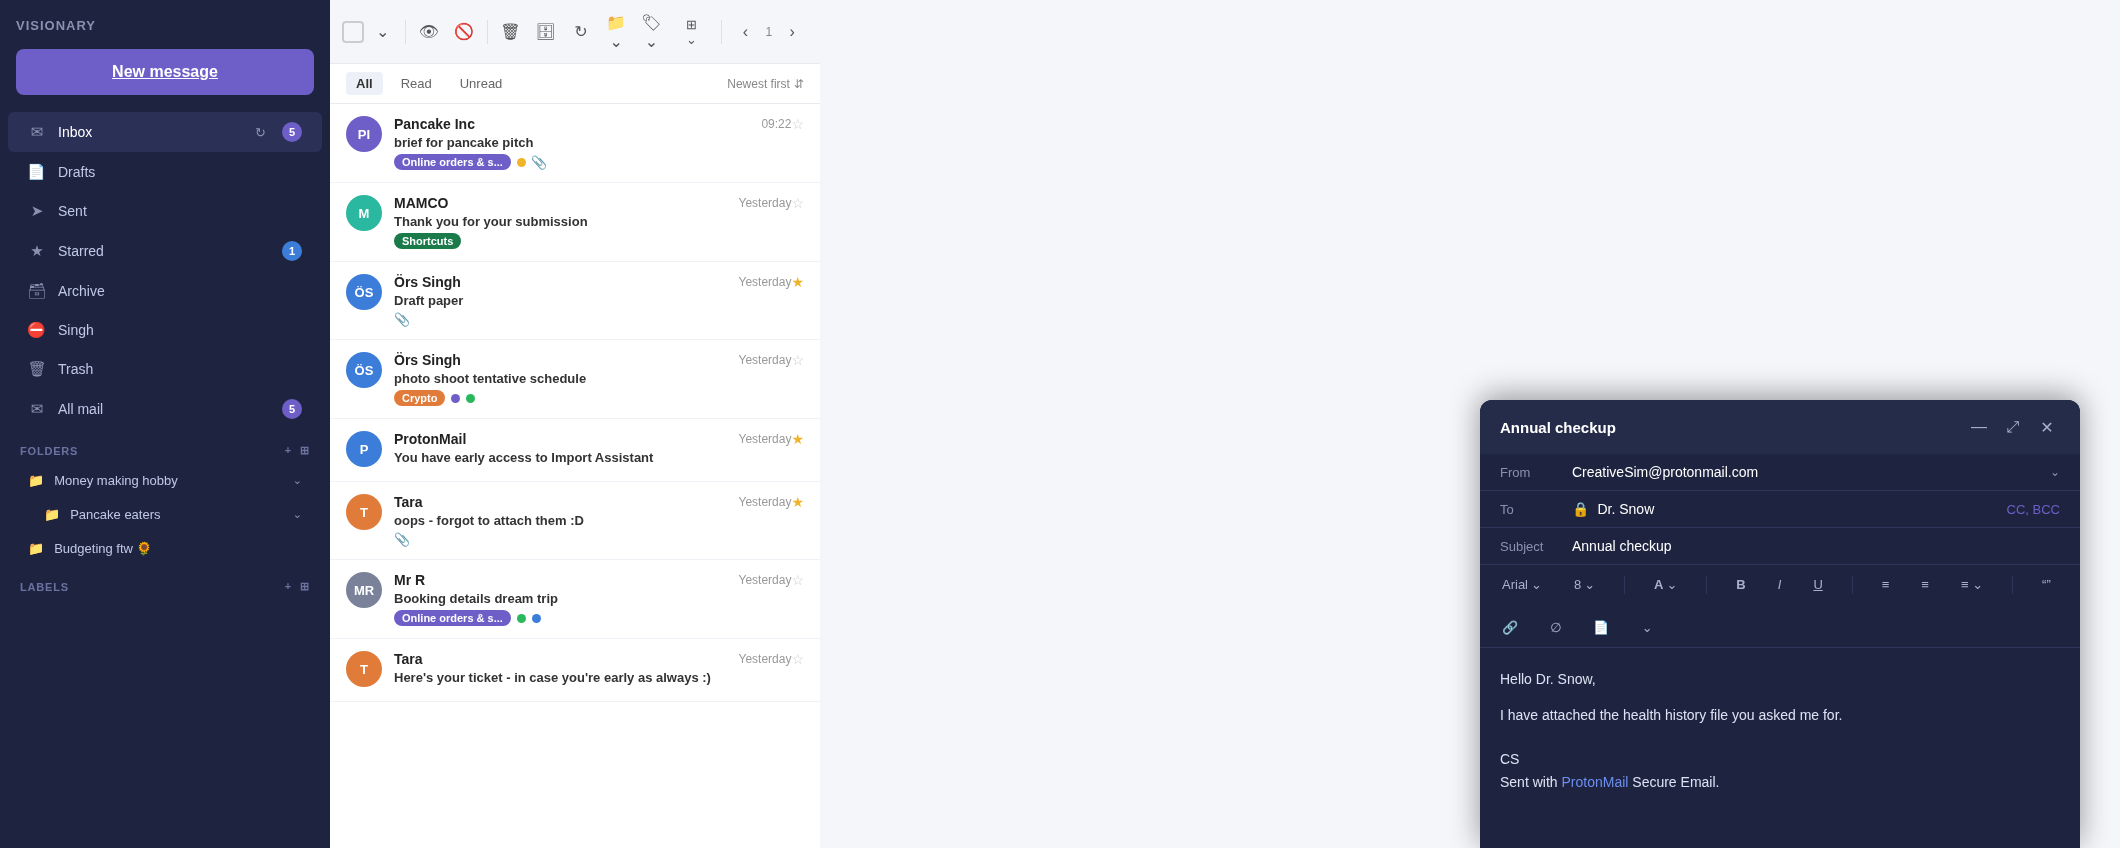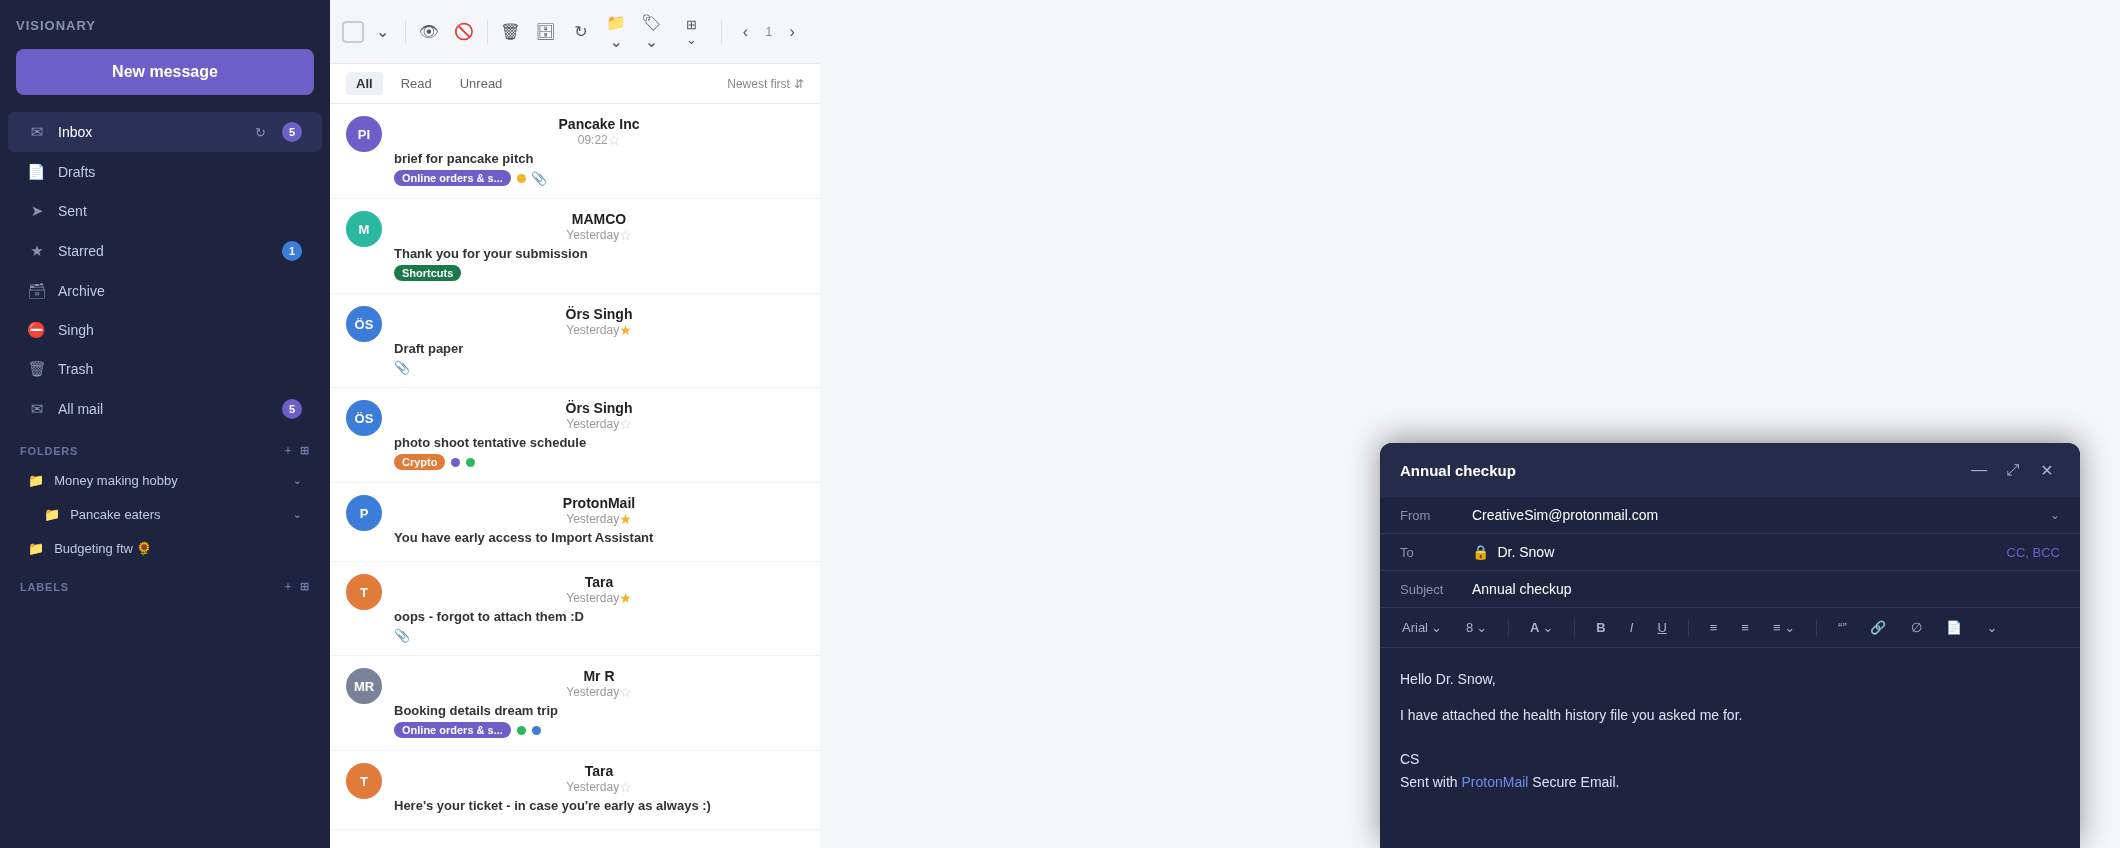--- a/index.html
+++ b/index.html
@@ -1,21 +1,21 @@
 <!DOCTYPE html>
 <html><head>
   <meta charset="utf-8">
   <style>
     * { margin: 0; padding: 0; box-sizing: border-box; }
     body { font-family: -apple-system, BlinkMacSystemFont, 'Segoe UI', sans-serif; background: #1a1f35; color: #fff; display: flex; height: 848px; width: 2120px; overflow: hidden; font-size: 14px; }
 
     
     .sidebar { width: 330px; background: #1e2440; display: flex; flex-direction: column; padding: 10px 0; flex-shrink: 0; }
     .sidebar-logo { padding: 8px 16px 16px; font-size: 13px; color: #8a91b0; letter-spacing: 1px; font-weight: 600; }
-    .new-message-btn { margin: 0 16px 16px; background: #6d5fc7; color: #fff; border: none; border-radius: 8px; padding: 14px 20px; font-size: 16px; font-weight: 600; cursor: pointer; text-align: center; }
+    .new-message-btn { margin: 0 16px 16px; background: #6d5fc7; color: #fff; border: none; border-radius: 8px; padding: 14px 20px; font-size: 16px; font-weight: 600; cursor: pointer; text-align: center; text-decoration: underline; }
 
     .nav-item { display: flex; align-items: center; padding: 10px 20px; cursor: pointer; border-radius: 6px; margin: 1px 8px; color: #c0c8e8; font-size: 14px; gap: 12px; position: relative; }
     .nav-item.active { background: #2a3056; color: #fff; }
     .nav-icon { width: 18px; height: 18px; display: flex; align-items: center; justify-content: center; color: #8a91b0; font-size: 15px; flex-shrink: 0; }
     .nav-label { flex: 1; }
     .nav-badge { background: #6d5fc7; color: #fff; border-radius: 50%; width: 20px; height: 20px; display: flex; align-items: center; justify-content: center; font-size: 11px; font-weight: 700; }
     .nav-badge.blue { background: #3b7dd8; }
     .nav-refresh { color: #8a91b0; font-size: 13px; margin-right: 4px; }
 
     .section-header { padding: 14px 20px 6px; font-size: 11px; color: #6a72a0; font-weight: 600; letter-spacing: 0.8px; text-transform: uppercase; display: flex; align-items: center; gap: 8px; }
@@ -35,49 +35,49 @@
     .toolbar-layout-btn { display: flex; align-items: center; gap: 4px; padding: 6px 10px; border: none; background: transparent; cursor: pointer; color: #555; border-radius: 6px; font-size: 13px; }
 
     .filter-bar { display: flex; align-items: center; padding: 8px 16px; border-bottom: 1px solid #e8eaf0; gap: 8px; background: #fff; }
     .filter-tab { padding: 4px 10px; border-radius: 4px; font-size: 13px; cursor: pointer; color: #666; }
     .filter-tab.active { background: #eef0f8; color: #333; font-weight: 600; }
     .filter-sort { margin-left: auto; font-size: 12px; color: #888; cursor: pointer; display: flex; align-items: center; gap: 4px; }
 
     .email-item { display: flex; align-items: flex-start; padding: 12px 16px; border-bottom: 1px solid #f0f2f8; cursor: pointer; gap: 12px; background: #fff; }
     .email-avatar { width: 36px; height: 36px; border-radius: 50%; display: flex; align-items: center; justify-content: center; font-size: 13px; font-weight: 700; flex-shrink: 0; color: #fff; }
     .email-content { flex: 1; min-width: 0; }
-    .email-header { display: flex; align-items: center; justify-content: space-between; margin-bottom: 3px; flex-direction: column; }
+    .email-header { display: flex; align-items: center; justify-content: space-between; margin-bottom: 3px; }
     .email-from { font-size: 14px; font-weight: 600; color: #222; }
     .email-time { font-size: 12px; color: #999; display: flex; align-items: center; }
     .email-subject { font-size: 13px; font-weight: 600; color: #333; margin-bottom: 4px; white-space: nowrap; overflow: hidden; text-overflow: ellipsis; }
     .email-tags { display: flex; align-items: center; gap: 6px; margin-top: 4px; flex-wrap: wrap; }
     .tag { padding: 2px 8px; border-radius: 20px; font-size: 11px; font-weight: 600; }
     .dot { width: 9px; height: 9px; border-radius: 50%; display: inline-block; }
     .star { color: #f0b429; font-size: 14px; }
     .star.empty { color: #ccc; }
     .attach-icon { color: #aaa; font-size: 13px; }
 
     
-    .compose-overlay { position: fixed; bottom: 0; right: 40px; width: 700px; background: #1e2440; border-radius: 12px 12px 0 0; box-shadow: 0 -4px 30px rgba(0,0,0,0.4); display: flex; flex-direction: column; z-index: 100; }
+    .compose-overlay { position: fixed; bottom: 0; right: 40px; width: 600px; background: #1e2440; border-radius: 12px 12px 0 0; box-shadow: 0 -4px 30px rgba(0,0,0,0.4); display: flex; flex-direction: column; z-index: 100; }
     .compose-header { display: flex; align-items: center; padding: 14px 20px; background: #252c4a; border-radius: 12px 12px 0 0; gap: 10px; }
     .compose-title { flex: 1; font-size: 15px; font-weight: 600; color: #fff; }
     .compose-actions { display: flex; gap: 8px; }
     .compose-action-btn { background: transparent; border: none; color: #aab0cc; cursor: pointer; font-size: 16px; width: 26px; height: 26px; display: flex; align-items: center; justify-content: center; border-radius: 4px; }
 
     .compose-field { display: flex; align-items: center; border-bottom: 1px solid #2e3558; padding: 10px 20px; gap: 12px; }
     .compose-label { color: #8a91b0; font-size: 13px; width: 60px; flex-shrink: 0; }
     .compose-value { flex: 1; color: #fff; font-size: 14px; display: flex; align-items: center; gap: 8px; }
     .compose-dropdown { margin-left: auto; color: #8a91b0; font-size: 12px; }
     .compose-cc { color: #6d5fc7; font-size: 13px; cursor: pointer; margin-left: auto; }
     .lock-icon { font-size: 14px; }
 
     .compose-subject-input { background: transparent; border: none; outline: none; color: #fff; font-size: 14px; flex: 1; }
     .compose-subject-input::placeholder { color: #8a91b0; }
 
-    .compose-toolbar { display: flex; align-items: center; padding: 8px 16px; border-bottom: 1px solid #2e3558; gap: 12px; flex-wrap: wrap; }
+    .compose-toolbar { display: flex; align-items: center; padding: 8px 16px; border-bottom: 1px solid #2e3558; gap: 20px; flex-wrap: wrap; }
     .compose-tool-btn { background: transparent; border: none; color: #aab0cc; cursor: pointer; font-size: 13px; padding: 4px 6px; border-radius: 4px; display: flex; align-items: center; gap: 3px; }
     .compose-tool-sep { width: 1px; height: 18px; background: #2e3558; margin: 0 3px; }
 
     .compose-body { padding: 20px; color: #fff; font-size: 14px; line-height: 1.7; min-height: 200px; flex: 1; overflow-y: auto; background: #1e2440; }
     .compose-body p { margin-bottom: 12px; color: #dde2f4; }
     .compose-body .signature { margin-top: 20px; }
     .compose-body .protonmail-link { color: #6d8ef0; text-decoration: none; }
 
     
     .reading-pane { flex: 1; background: #f5f6fa; }

